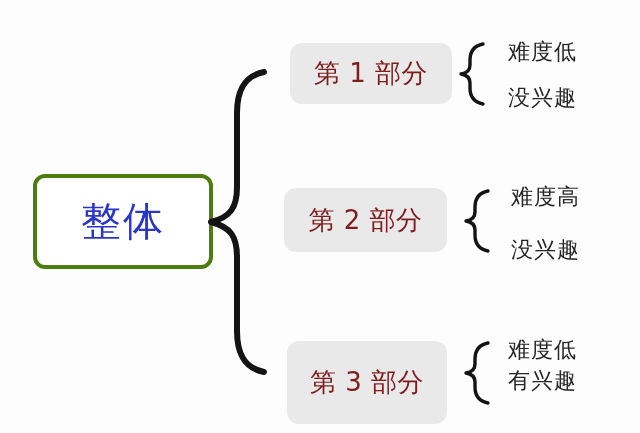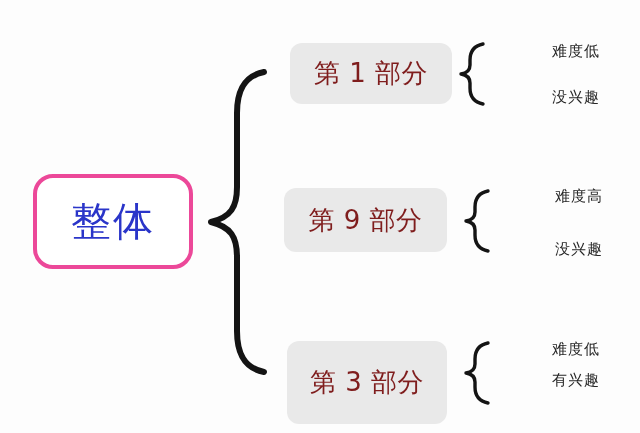--- a/index.html
+++ b/index.html
@@ -18,25 +18,25 @@
   .node {
     position: absolute;
     display: flex;
     align-items: center;
     justify-content: center;
     box-sizing: border-box;
   }
   .root-node {
     left: 33px;
     top: 174px;
-    width: 160px;
+    width: 180px;
     height: 95px;
     background: #ffffff;
-    border: 4px solid #ec4899;
-    border-radius: 20px;
+    border: 4px solid #4d7c0f;
+    border-radius: 12px;
     color: #2a35c9;
     font-size: 40px;
     font-weight: 500;
     letter-spacing: 2px;
   }
   .part-node {
     background: #e9e9e9;
     border-radius: 12px;
     color: #7f1d1d;
     font-size: 26px;
@@ -50,25 +50,24 @@
     color: #141414;
   }
   .brace svg { display: block; }
   .big-brace { left: 204px; top: 67px; }
   .brace-1 { left: 457px; top: 41px; }
   .brace-2 { left: 462px; top: 188px; }
   .brace-3 { left: 462px; top: 340px; }
   .leaf {
     position: absolute;
     color: #262626;
-    font-size: 15px;
+    font-size: 22px;
     line-height: 21px;
     letter-spacing: 1px;
     white-space: nowrap;
-    margin-left: 44px;
   }
   .leaf-1a { left: 508px; top: 41px; }
   .leaf-1b { left: 508px; top: 87px; }
   .leaf-2a { left: 511px; top: 186px; }
   .leaf-2b { left: 511px; top: 239px; }
   .leaf-3a { left: 508px; top: 339px; }
   .leaf-3b { left: 508px; top: 370px; }
 </style>
 </head>
 <body>
@@ -90,21 +89,21 @@
   </div>
   <span class="brace brace-1">
     <svg width="30" height="66" viewBox="0 0 30 66">
       <path d="M 26 3 C 16 5, 13 11, 13 19 L 13 24 C 13 29, 10.5 32, 4 33 C 10.5 34, 13 37, 13 42 L 13 47 C 13 55, 16 61, 26 63" fill="none" stroke="currentColor" stroke-width="3.4" stroke-linecap="round" stroke-linejoin="round"></path>
     </svg>
   </span>
   <div class="leaf leaf-1a">难度低</div>
   <div class="leaf leaf-1b">没兴趣</div>
 
   <div class="node part-node part-2">
-    <span>第 9 部分</span>
+    <span>第 2 部分</span>
   </div>
   <span class="brace brace-2">
     <svg width="30" height="66" viewBox="0 0 30 66">
       <path d="M 26 3 C 16 5, 13 11, 13 19 L 13 24 C 13 29, 10.5 32, 4 33 C 10.5 34, 13 37, 13 42 L 13 47 C 13 55, 16 61, 26 63" fill="none" stroke="currentColor" stroke-width="3.4" stroke-linecap="round" stroke-linejoin="round"></path>
     </svg>
   </span>
   <div class="leaf leaf-2a">难度高</div>
   <div class="leaf leaf-2b">没兴趣</div>
 
   <div class="node part-node part-3">

